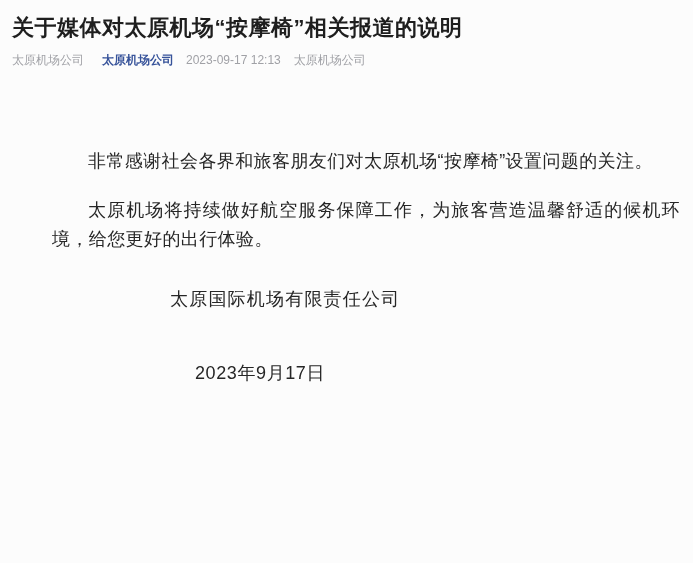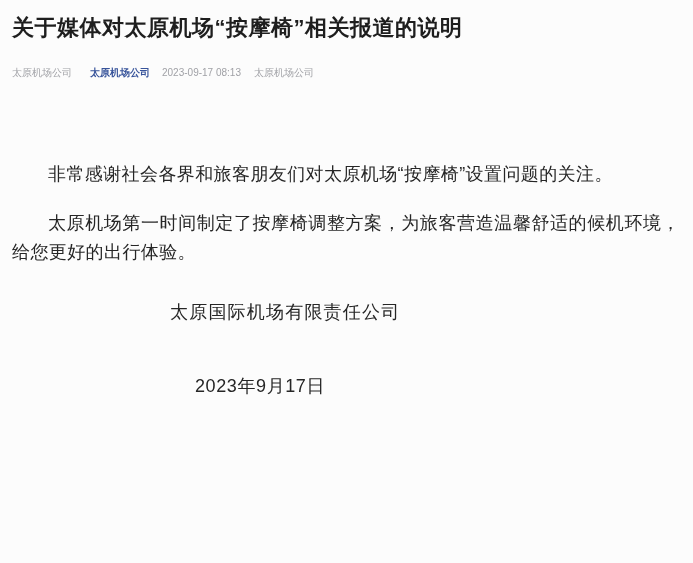--- a/index.html
+++ b/index.html
@@ -18,24 +18,24 @@
   }
   .title {
     font-size: 22px;
     font-weight: 700;
     color: #1e1e1e;
     line-height: 30px;
     letter-spacing: 0.5px;
     white-space: nowrap;
   }
   .meta {
-    margin-top: 20px;
+    margin-top: 7px;
     display: flex;
     align-items: center;
-    font-size: 10px;
+    font-size: 12px;
     line-height: 20px;
     color: #a0a1a6;
   }
   .meta .source { margin-right: 18px; }
   .meta .author {
     color: #37539a;
     font-weight: 700;
     margin-right: 12px;
     cursor: pointer;
     text-decoration: none;
@@ -44,20 +44,21 @@
   .body {
     margin-top: 77px;
     font-size: 18px;
     line-height: 29px;
   }
   .body p {
     text-indent: 2em;
     text-align: justify;
     letter-spacing: 0.4px;
     margin-bottom: 20px;
+    margin-left: 40px;
   }
   .signature {
     margin-top: 31px;
     margin-left: 158px;
     font-size: 18px;
     letter-spacing: 1.2px;
   }
   .pub-date {
     margin-top: 45px;
     margin-left: 183px;
@@ -68,26 +69,26 @@
 </head>
 <body>
 
 <div class="page">
 
   <h1 class="title">关于媒体对太原机场“按摩椅”相关报道的说明</h1>
 
   <div class="meta">
     <span class="source">太原机场公司</span>
     <a class="author">太原机场公司</a>
-    <span class="time">2023-09-17 08:13</span>
+    <span class="time">2023-09-17 12:13</span>
     <span class="location">太原机场公司</span>
   </div>
 
   <div class="body">
     <p>非常感谢社会各界和旅客朋友们对太原机场“按摩椅”设置问题的关注。</p>
-    <p>太原机场第一时间制定了按摩椅调整方案，为旅客营造温馨舒适的候机环境，给您更好的出行体验。</p>
+    <p>太原机场将持续做好航空服务保障工作，为旅客营造温馨舒适的候机环境，给您更好的出行体验。</p>
 
     <div class="signature">太原国际机场有限责任公司</div>
 
     <div class="pub-date">2023年9月17日</div>
   </div>
 
 </div>
 
 </body></html>

